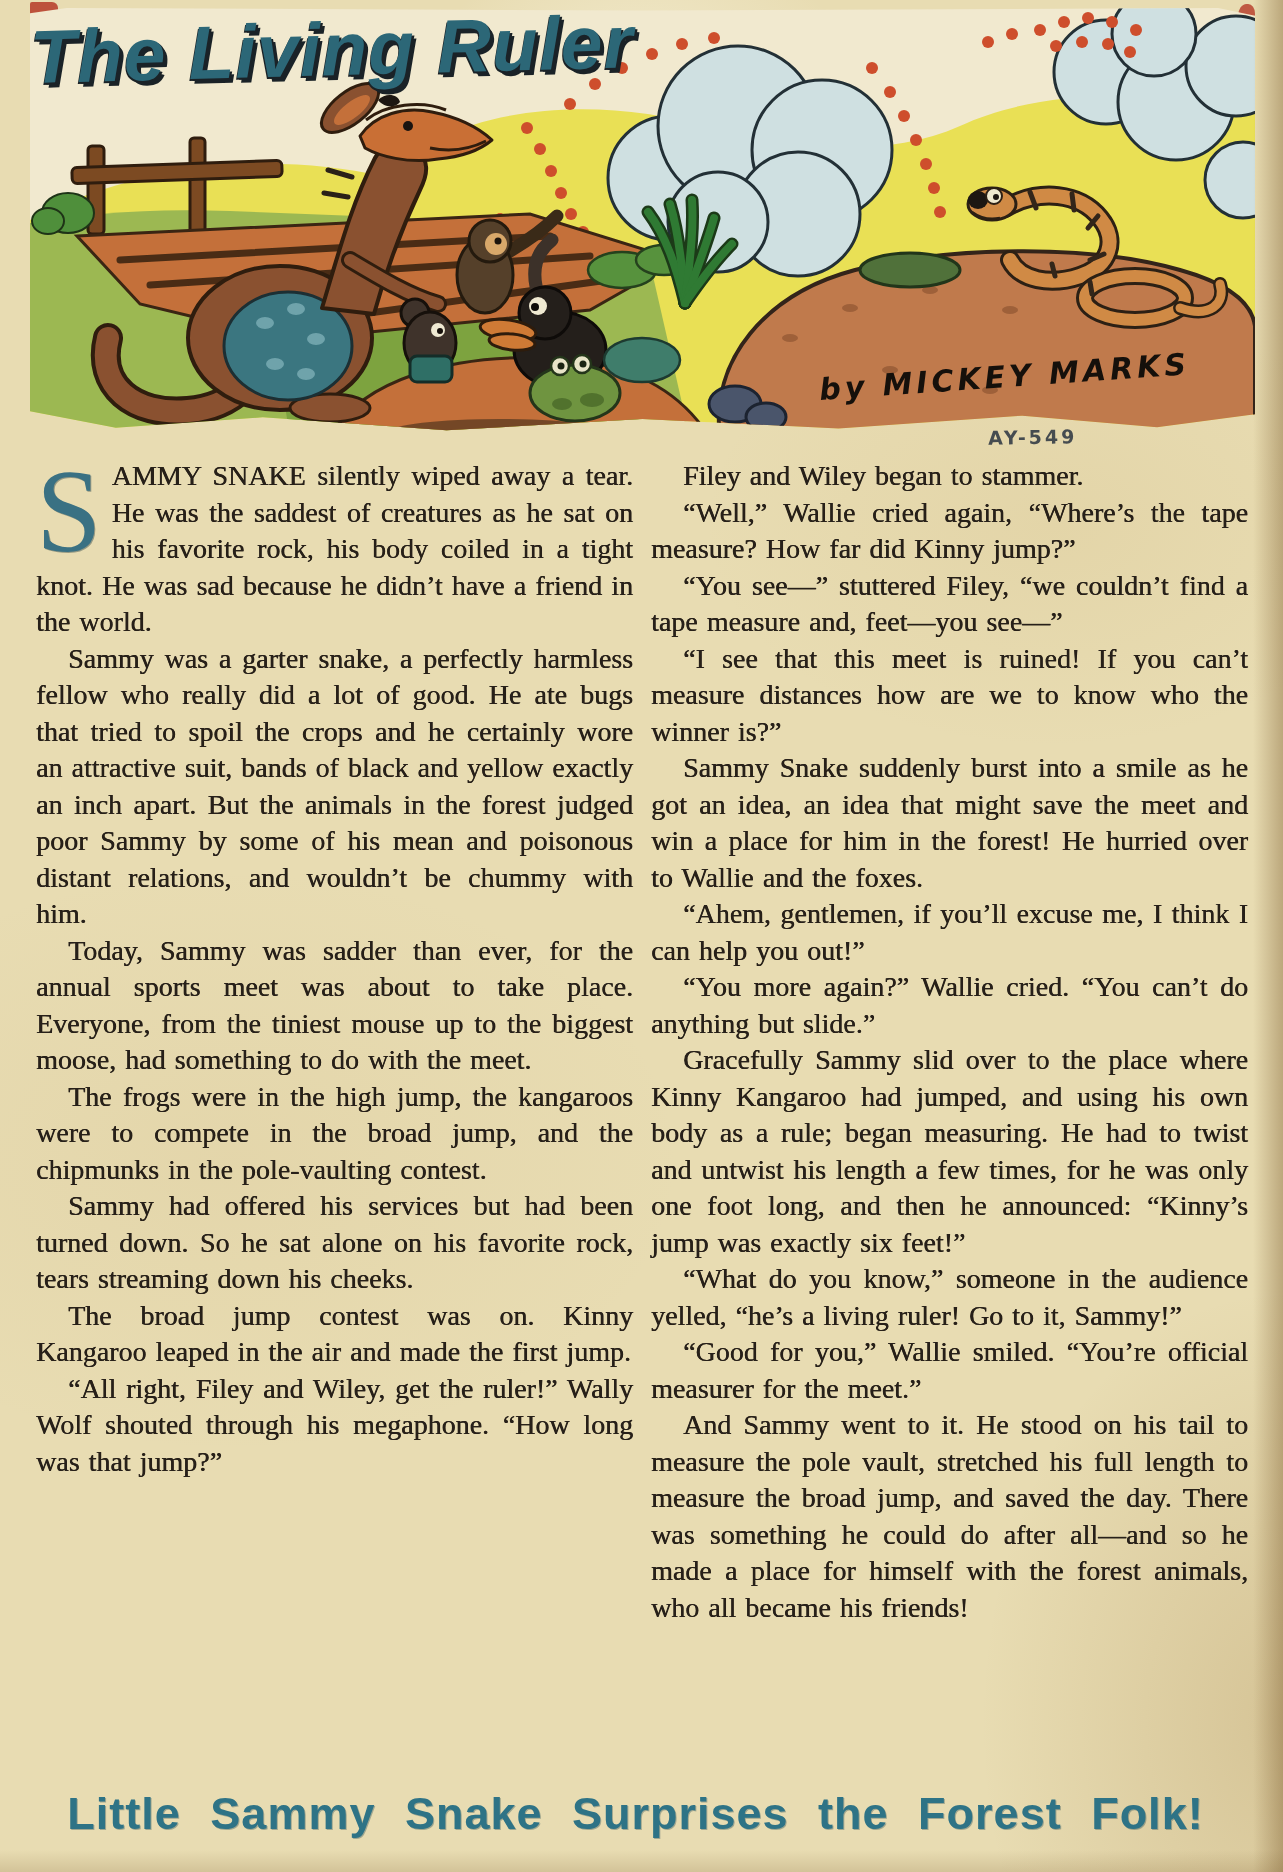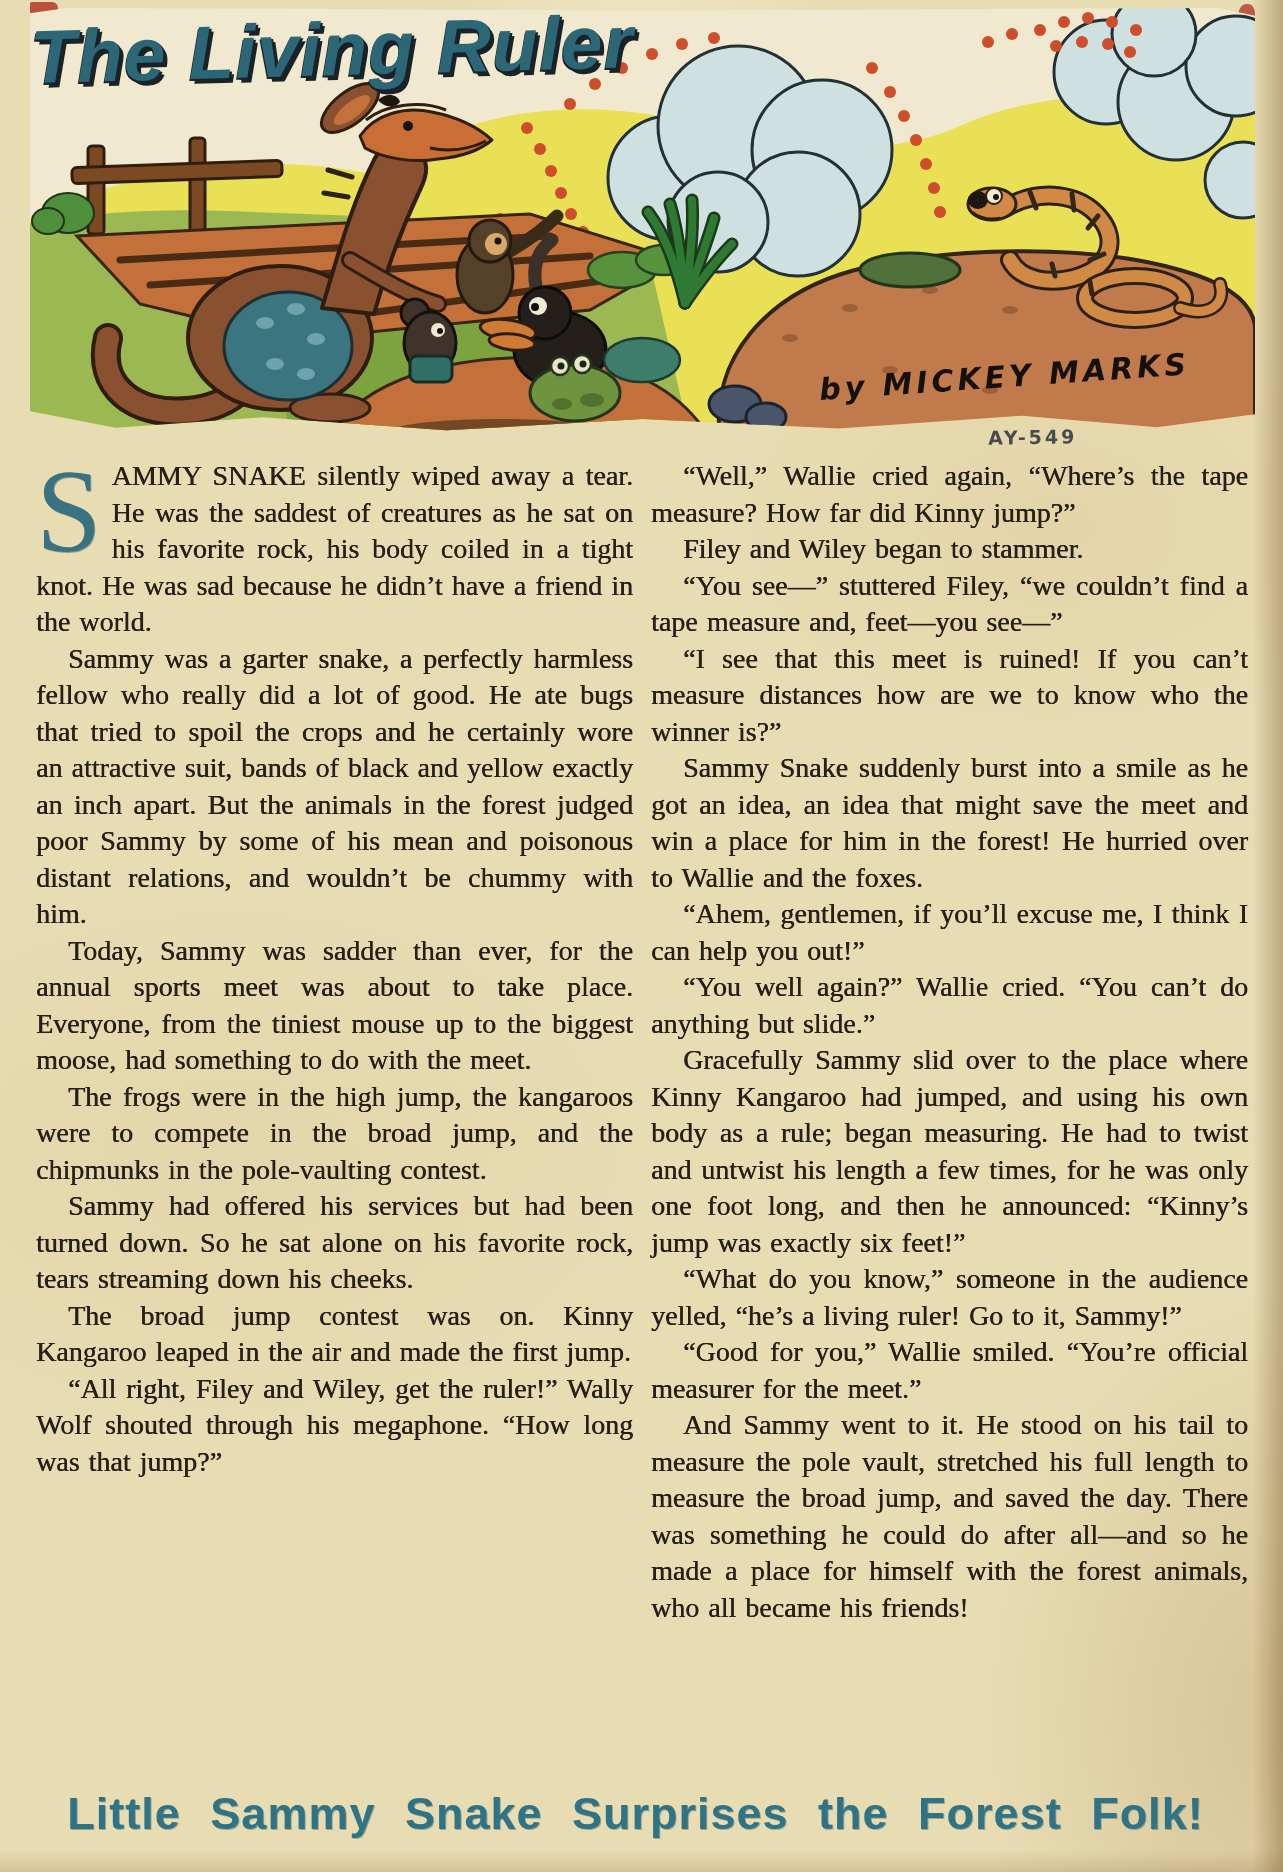--- a/index.html
+++ b/index.html
@@ -266,27 +266,27 @@
     <div class="col">
       <p class="para noindent"><span class="dropcap">S</span><span>AMMY SNAKE silently wiped away a tear. He was the saddest of creatures as he sat on his favorite rock, his body coiled in a tight knot. He was sad because he didn’t have a friend in the world.</span></p>
       <p class="para">Sammy was a garter snake, a perfectly harmless fellow who really did a lot of good. He ate bugs that tried to spoil the crops and he certainly wore an attractive suit, bands of black and yellow exactly an inch apart. But the animals in the forest judged poor Sammy by some of his mean and poisonous distant relations, and wouldn’t be chummy with him.</p>
       <p class="para">Today, Sammy was sadder than ever, for the annual sports meet was about to take place. Everyone, from the tiniest mouse up to the biggest moose, had something to do with the meet.</p>
       <p class="para">The frogs were in the high jump, the kangaroos were to compete in the broad jump, and the chipmunks in the pole-vaulting contest.</p>
       <p class="para">Sammy had offered his services but had been turned down. So he sat alone on his favorite rock, tears streaming down his cheeks.</p>
       <p class="para">The broad jump contest was on. Kinny Kangaroo leaped in the air and made the first jump.</p>
       <p class="para">“All right, Filey and Wiley, get the ruler!” Wally Wolf shouted through his megaphone. “How long was that jump?”</p>
     </div>
     <div class="col">
+      <p class="para">Filey and Wiley began to stammer.</p>
       <p class="para">“Well,” Wallie cried again, “Where’s the tape measure? How far did Kinny jump?”</p>
-      <p class="para">Filey and Wiley began to stammer.</p>
       <p class="para">“You see—” stuttered Filey, “we couldn’t find a tape measure and, feet—you see—”</p>
       <p class="para">“I see that this meet is ruined! If you can’t measure distances how are we to know who the winner is?”</p>
       <p class="para">Sammy Snake suddenly burst into a smile as he got an idea, an idea that might save the meet and win a place for him in the forest! He hurried over to Wallie and the foxes.</p>
       <p class="para">“Ahem, gentlemen, if you’ll excuse me, I think I can help you out!”</p>
-      <p class="para">“You well again?” Wallie cried. “You can’t do anything but slide.”</p>
+      <p class="para">“You more again?” Wallie cried. “You can’t do anything but slide.”</p>
       <p class="para">Gracefully Sammy slid over to the place where Kinny Kangaroo had jumped, and using his own body as a rule; began measuring. He had to twist and untwist his length a few times, for he was only one foot long, and then he announced: “Kinny’s jump was exactly six feet!”</p>
       <p class="para">“What do you know,” someone in the audience yelled, “he’s a living ruler! Go to it, Sammy!”</p>
       <p class="para">“Good for you,” Wallie smiled. “You’re official measurer for the meet.”</p>
       <p class="para">And Sammy went to it. He stood on his tail to measure the pole vault, stretched his full length to measure the broad jump, and saved the day. There was something he could do after all—and so he made a place for himself with the forest animals, who all became his friends!</p>
     </div>
   </div>
 
   <div class="footer">Little Sammy Snake Surprises the Forest Folk!</div>
 
 </div>

